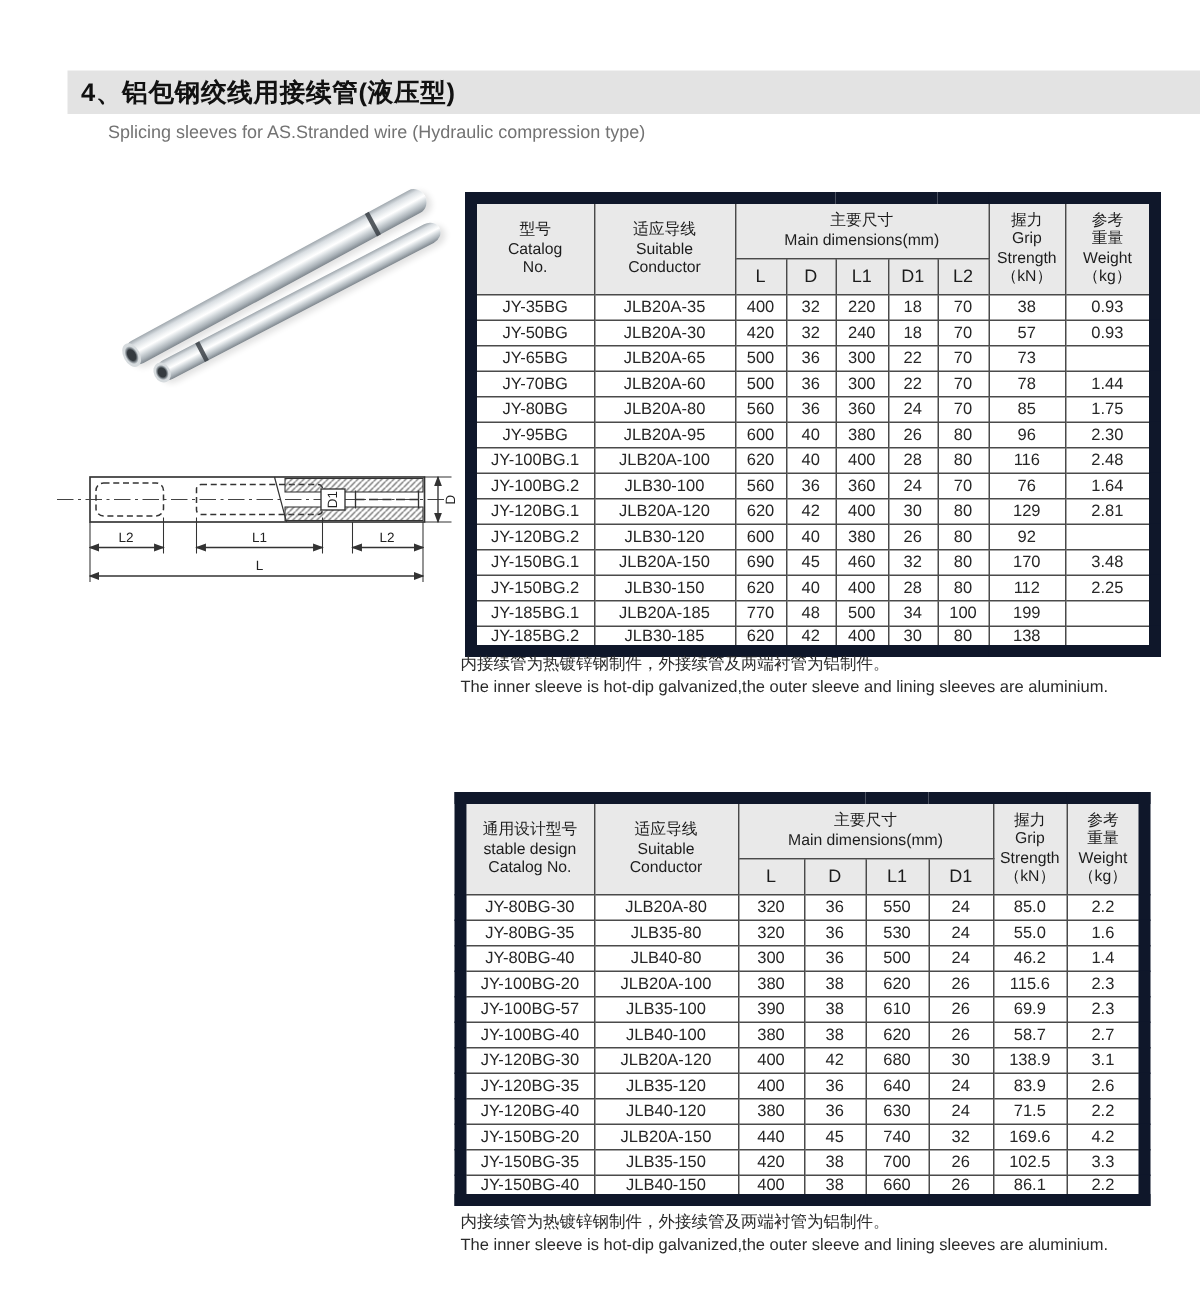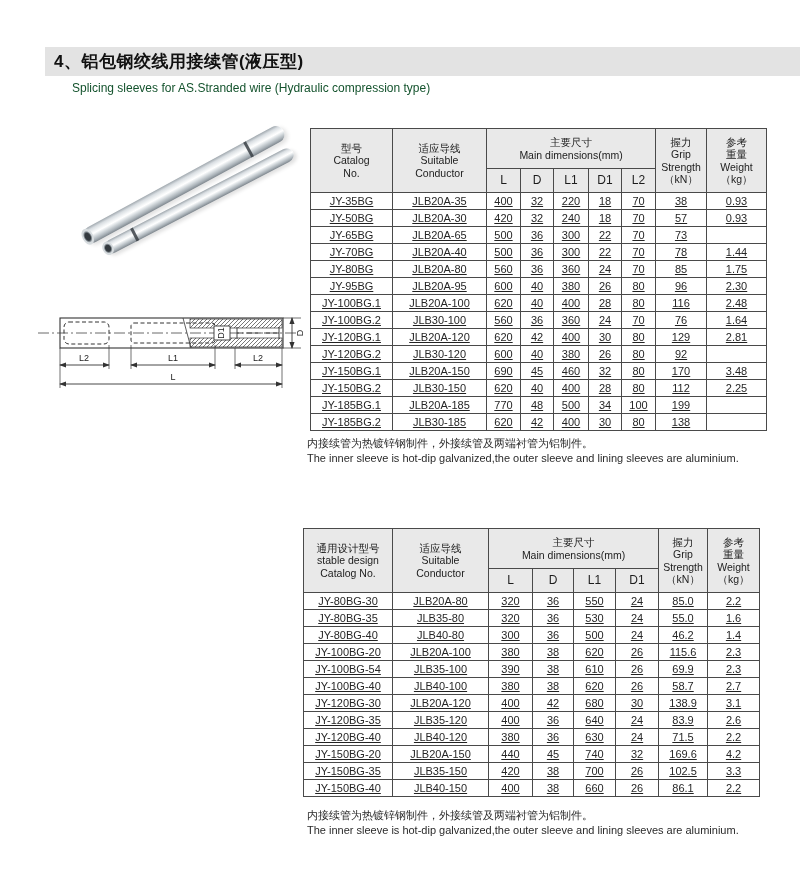--- a/index.html
+++ b/index.html
@@ -7,21 +7,21 @@
   body {
     width:800px; height:876px; position:relative;
     font-family:"Liberation Sans", sans-serif; color:#222;
   }
   
   .title-bar {
     position:absolute; left:45px; top:47px; width:755px; height:29px;
     background:#e3e3e3; display:flex; align-items:center; padding-left:9px;
   }
   .title-bar h1 { font-size:17px; font-weight:bold; color:#111; letter-spacing:0.5px;text-align:right; }
-  .subtitle { position:absolute; left:72px; top:81px; font-size:12px; color:#14532d; }
+  .subtitle { position:absolute; left:72px; top:81px; font-size:12px; color:#737373; }
 
   
   .photo { position:absolute; left:45px; top:108px; width:265px; height:166px; overflow:hidden; }
   .tube {
     position:absolute; border-radius:8px / 50%;
     background:linear-gradient(to bottom,#9fa7ad 0%,#d9dee2 18%,#f4f6f7 38%,#ffffff 48%,#dde2e5 62%,#aab2b8 84%,#7e868d 100%);
     box-shadow:2px 3px 4px rgba(0,0,0,0.12);
   }
   .tube-long  { left:26px; top:68px;  width:226px; height:17px; transform:rotate(-28.5deg); }
   .tube-short { left:48px; top:86px;  width:212px; height:14px; transform:rotate(-27.5deg); }
@@ -44,23 +44,23 @@
     border:1px solid #4a4a4a; text-align:center; vertical-align:middle;
     padding:0 1px; overflow:hidden;
   }
   .tbl th {
     background:#e9e9e9; font-weight:normal; font-size:10.5px; line-height:1.18;
     white-space:pre-line; color:#1c1c1c;
   }
   .tbl thead tr.tier-1 { height:40px; }
   .tbl thead tr.tier-2 { height:24px; }
   .tbl thead tr.tier-2 th { font-size:12px; }
-  .tbl tbody tr { height:17px;text-decoration:underline; }
+  .tbl tbody tr { height:17px; }
   .tbl td { font-size:11px; color:#262626; }
-  .tbl { border:1px solid #0f172a; }
+  .tbl { border:8px solid #0f172a; }
 
   
   .note { position:absolute; left:307px; width:470px; font-size:11px; color:#2a2a2a; line-height:15px; }
   .note-1 { top:436px; }
   .note-2 { top:808px; }
 </style>
 </head>
 <body>
 
 <div class="title-bar">
@@ -204,21 +204,21 @@
         <td>500</td>
         <td>36</td>
         <td>300</td>
         <td>22</td>
         <td>70</td>
         <td>73</td>
         <td></td>
       </tr>
       <tr>
         <td>JY-70BG</td>
-        <td>JLB20A-40</td>
+        <td>JLB20A-60</td>
         <td>500</td>
         <td>36</td>
         <td>300</td>
         <td>22</td>
         <td>70</td>
         <td>78</td>
         <td>1.44</td>
       </tr>
       <tr>
         <td>JY-80BG</td>
@@ -410,21 +410,21 @@
         <td>JY-100BG-20</td>
         <td>JLB20A-100</td>
         <td>380</td>
         <td>38</td>
         <td>620</td>
         <td>26</td>
         <td>115.6</td>
         <td>2.3</td>
       </tr>
       <tr>
-        <td>JY-100BG-54</td>
+        <td>JY-100BG-57</td>
         <td>JLB35-100</td>
         <td>390</td>
         <td>38</td>
         <td>610</td>
         <td>26</td>
         <td>69.9</td>
         <td>2.3</td>
       </tr>
       <tr>
         <td>JY-100BG-40</td>

